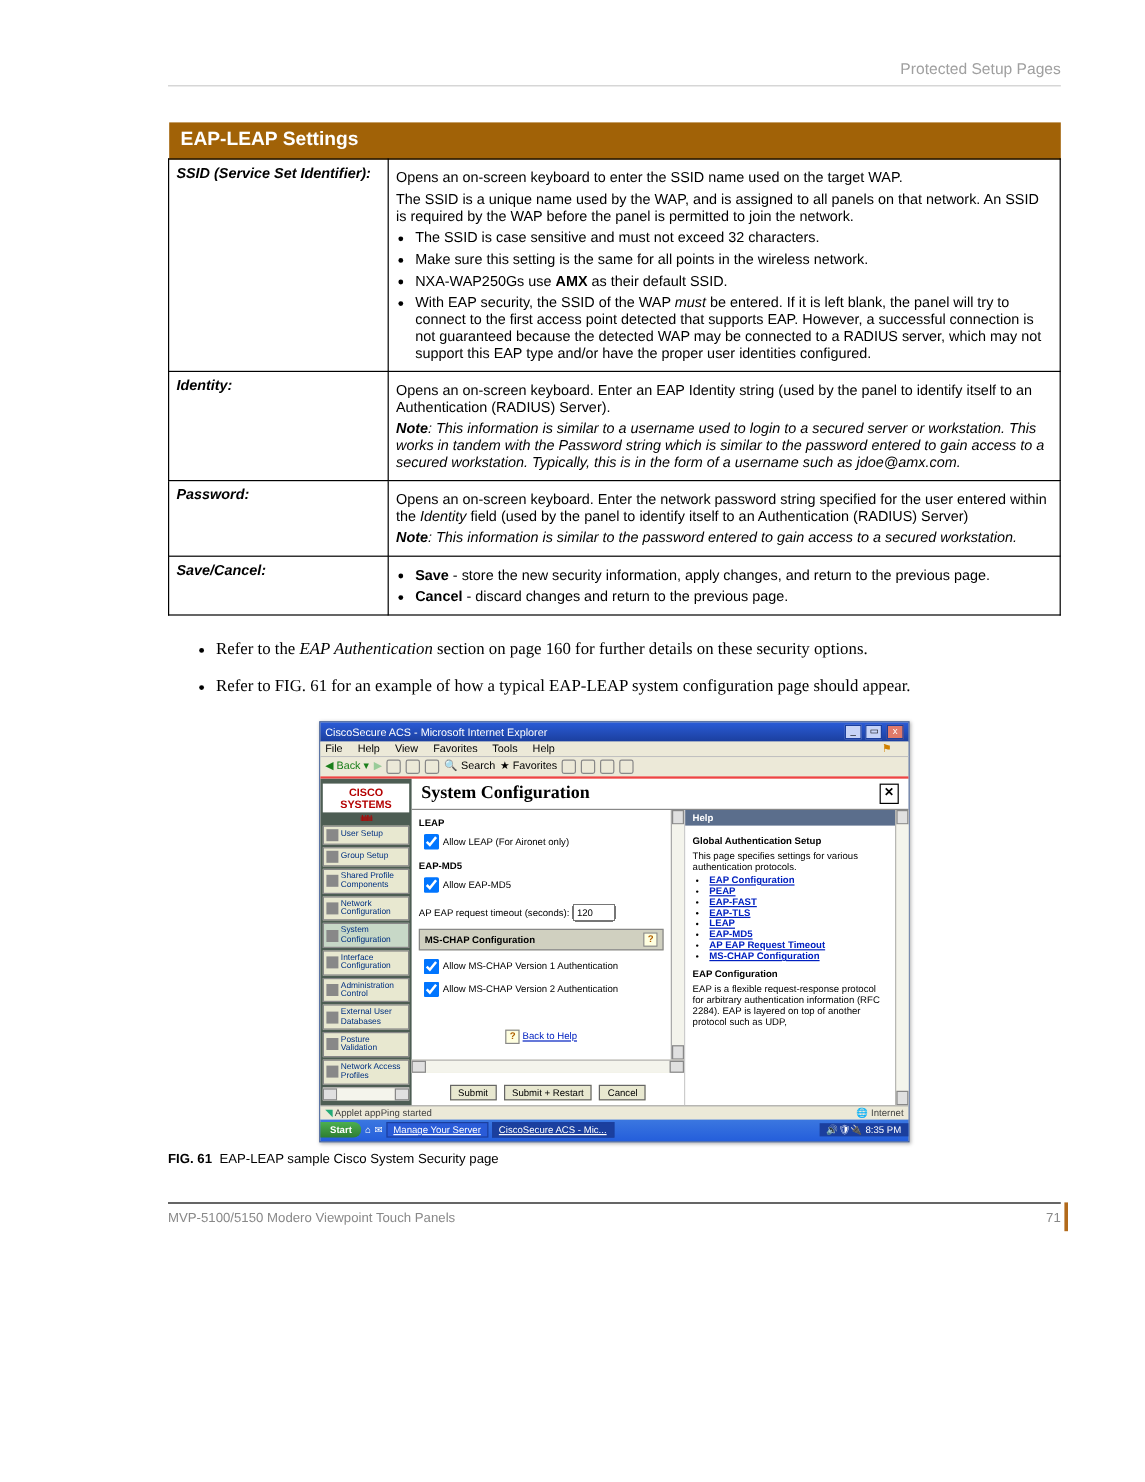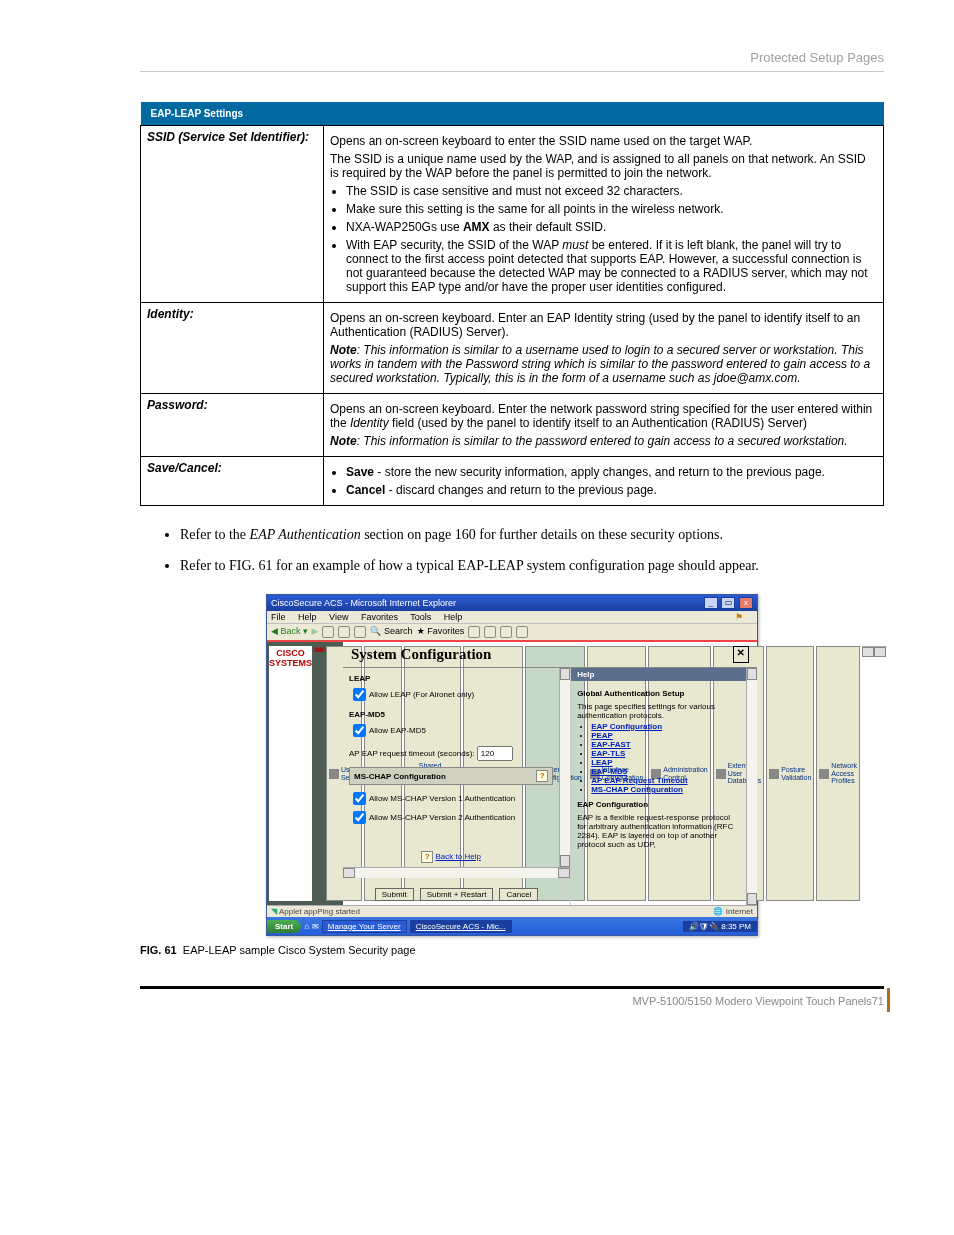--- a/index.html
+++ b/index.html
@@ -23,26 +23,26 @@
     border-bottom: 1px solid #ccc;
     padding-bottom: 6px;
     margin-bottom: 30px;
   }
   table.spec {
     border-collapse: collapse;
     width: 100%;
     font-size: 12px;
   }
   table.spec th.main-head {
-    background: #0369a1;
+    background: #a16207;
     color: #fff;
     text-align: left;
     padding: 6px 10px;
     font-weight: bold;
-    font-size: 10px;
+    font-size: 16px;
   }
   table.spec td {
     border: 1px solid #000;
     padding: 4px 6px;
     vertical-align: top;
   }
   table.spec td.label {
     width: 170px;
     font-weight: bold;
     font-style: italic;
@@ -100,21 +100,21 @@
   .ie-menu .flag{float:right;color:#d08000;}
   .ie-tool {
     background:#ece9d8;padding:2px 4px;border-bottom:2px solid #ef4444;
     display:flex;align-items:flex-start;gap:4px;
   }
   .ie-tool .back{color:#1a7f1a;}
   .ie-tool .ic{display:inline-block;width:10px;height:10px;border:1px solid #888;border-radius:2px;}
   .ie-content{display:flex;background:#fff;}
   .cisco-sidebar{
     width:72px;background:#4d5d53;padding:4px 2px;
-    display:flex;gap:2px;
+    display:flex;flex-direction:column;gap:2px;
   }
   .cisco-logo{
     color:#b40000;font-weight:bold;font-size:9px;text-align:center;
     background:#fff;padding:2px 0;
   }
   .cisco-bars{color:#b40000;font-size:7px;text-align:center;letter-spacing:-1px;}
   .side-btn{
     background:#e8e8d0;border:1px solid #888;font-size:7px;color:#003080;
     padding:2px 2px;display:flex;align-items:center;gap:2px;line-height:1.05;
   }
@@ -162,22 +162,22 @@
   .taskbar .titem{background:#2a5bd7;border:1px solid #1b3f9e;padding:1px 5px;margin-left:3px;text-decoration:underline;}
   .taskbar .titem.active{background:#1b3f9e;}
   .taskbar .tray{margin-left:auto;background:#1b3f9e;padding:1px 6px;}
 
   .fig-caption{
     font-size:11px;margin:8px 0 30px 0;
   }
   .fig-caption .figlabel{font-weight:bold;}
 
   .footer{
-    border-top:3px solid #000000;
-    display:flex;justify-content:flex-end;
+    border-top:1px solid #000000;
+    display:flex;justify-content:space-between;
     font-size:11px;color:#888;
     padding-top:6px;
     position:relative;
   }
   .footer::after{
     content:"";position:absolute;right:-6px;top:-1px;height:24px;width:3px;background:#b26a1b;
   }
 </style>
 </head>
 <body>

